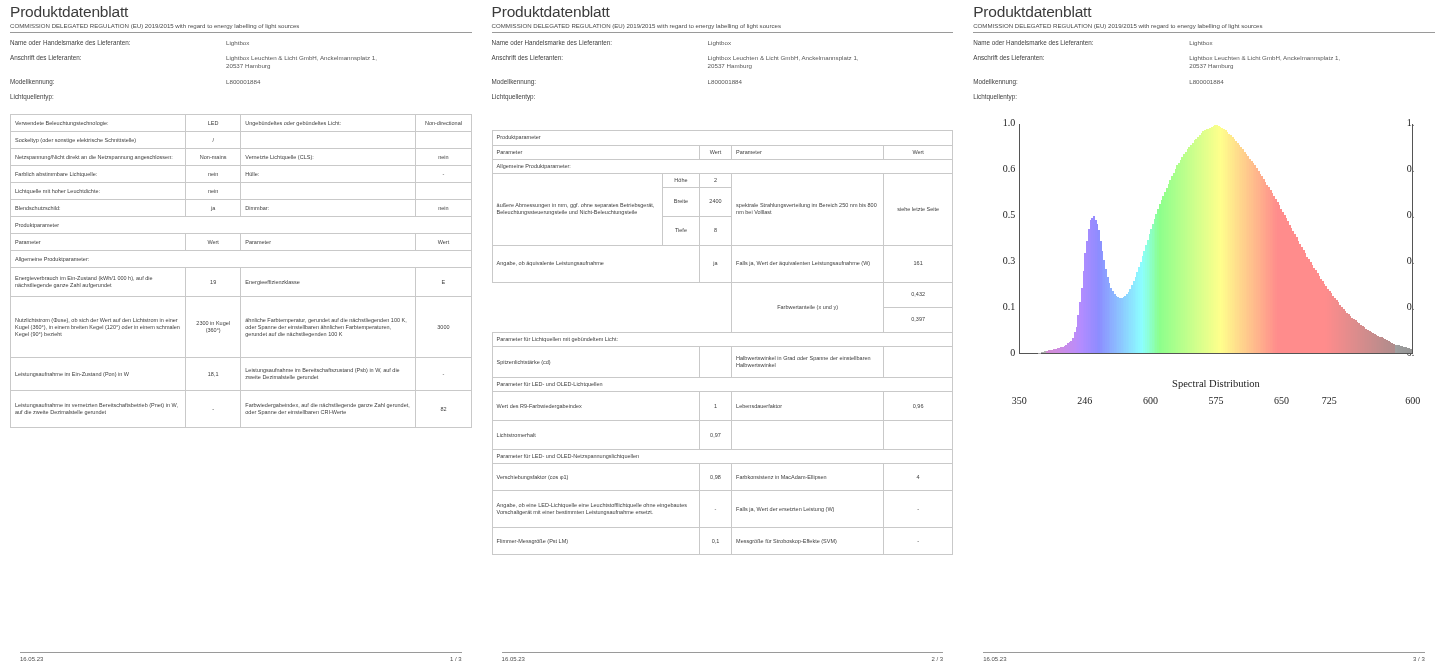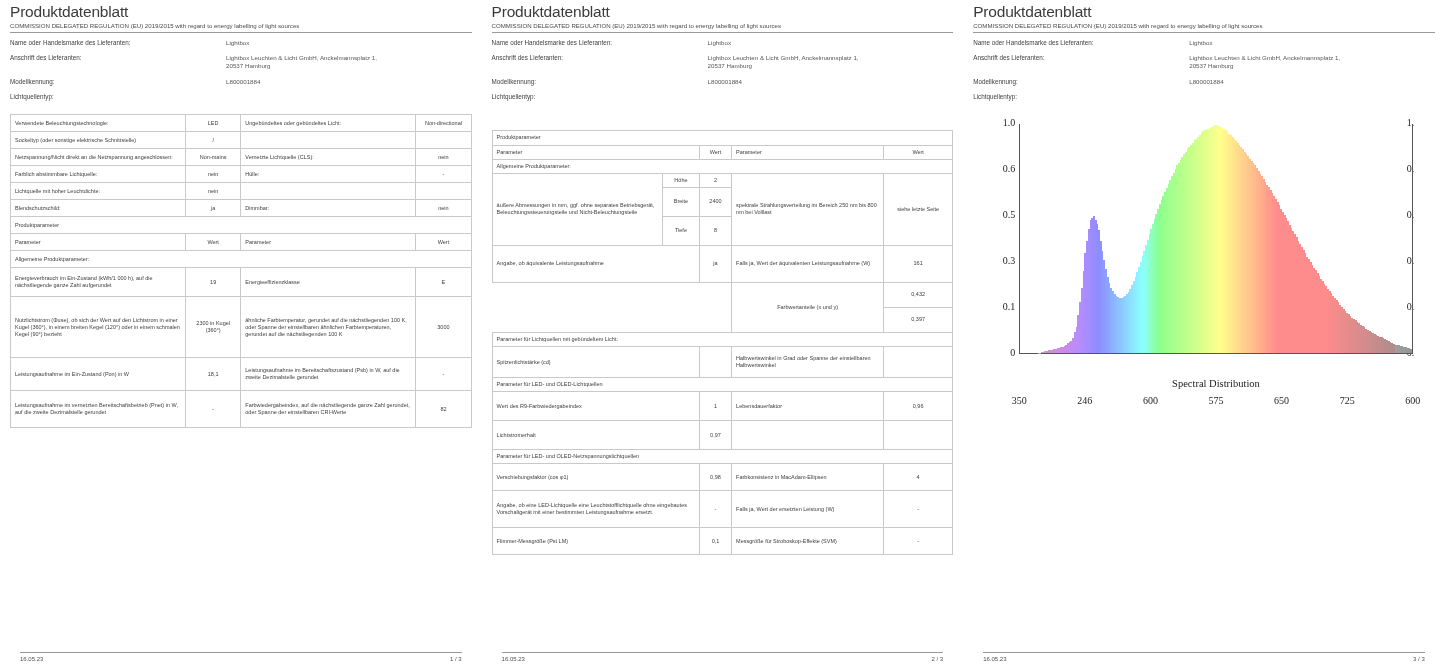--- a/index.html
+++ b/index.html
@@ -700,21 +700,21 @@
               <i style="height:2.30%;background:rgb(150,150,150)"></i>
               <i style="height:2.10%;background:rgb(149,149,149)"></i>
             </div>
         </div>
         <div id="x-labels">
             <div class="xlab" style="left: 46px;">350</div>
             <div class="xlab" style="left: 111.6px;">246</div>
             <div class="xlab" style="left: 177.2px;">600</div>
             <div class="xlab" style="left: 242.8px;">575</div>
             <div class="xlab" style="left: 308.4px;">650</div>
-            <div class="xlab" style="left: 374px; text-align: center;">725</div>
+            <div class="xlab" style="left: 356px; text-align: center;">725</div>
             <div class="xlab" style="left: 439.6px;">600</div>
           </div>
         <div class="xtitle">Spectral Distribution</div>
       </div>
 
       <div class="footer">
         <span>16.05.23</span>
         <span>3 / 3</span>
       </div>
     </div>

